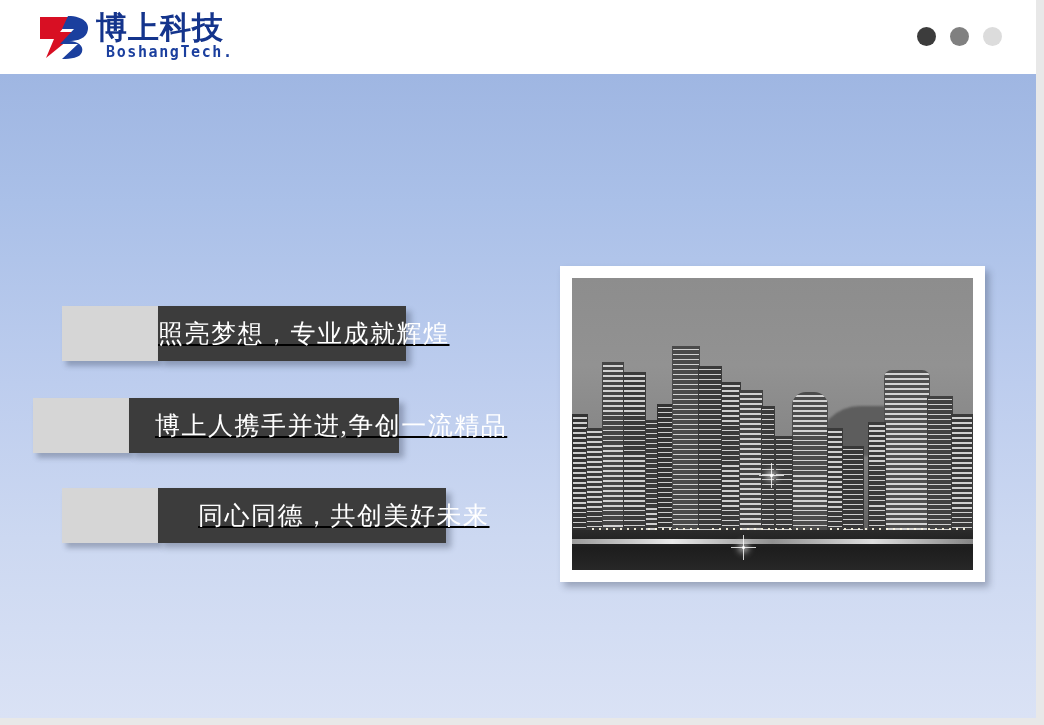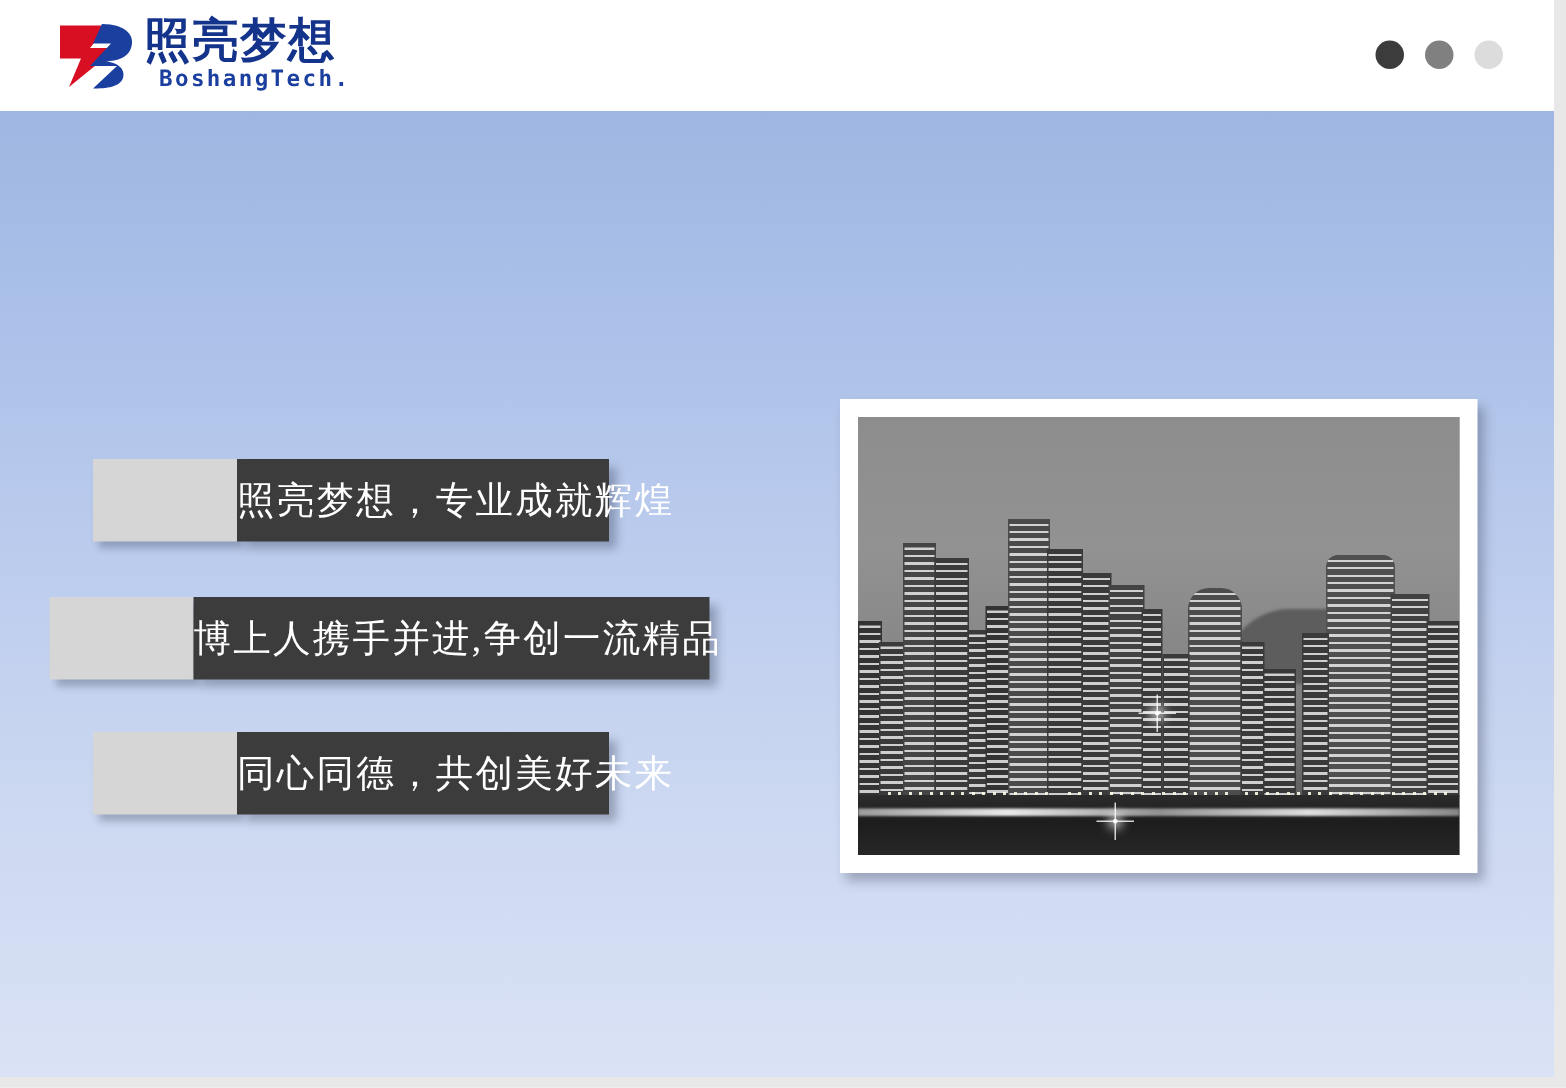--- a/index.html
+++ b/index.html
@@ -117,39 +117,40 @@
   .bar-body {
     position: absolute;
     top: 0;
     left: 96px;
     height: 55px;
     background: #3c3c3c;
     box-shadow: 5px 5px 6px rgba(40,50,70,0.33);
     z-index: 2;
     display: flex;
     align-items: center;
+    text-decoration: underline;
   }
   .bar-label {
     color: #ffffff;
     font-size: 25px;
     letter-spacing: 1.5px;
     white-space: nowrap;
     font-family: "Liberation Serif", "DejaVu Serif", serif;
     width: 100%;
     text-align: center;
     padding-right: 6px;
     box-sizing: border-box;
   }
 
   #bar-1 { left: 62px;  top: 232px; }
   #bar-1 .bar-body { width: 248px; }
   #bar-2 { left: 33px;  top: 324px; }
-  #bar-2 .bar-body { width: 344px; }
+  #bar-2 .bar-body { width: 244px; padding-left: 26px; }
   #bar-3 { left: 62px;  top: 414px; }
-  #bar-3 .bar-body { width: 248px; }
+  #bar-3 .bar-body { width: 248px; padding-left: 40px; }
 
   
   #photo-frame {
     position: absolute;
     left: 560px;
     top: 192px;
     width: 425px;
     height: 316px;
     background: #ffffff;
     box-shadow: 4px 5px 7px rgba(40,50,70,0.32);
@@ -232,21 +233,21 @@
 
 <div id="slide">
 
   <div id="header">
 
     <div id="logo">
       <svg id="logo-mark" viewBox="0 0 54 48">
         <path d="M2 4 L34 4 L22 19 L40 19 L8 45 L16 26 L2 26 Z" fill="#d80f23"></path>
         <path d="M30 3 C46 3 53 11 49 20 C46 27 36 28 31 28 C40 28 46 33 44 39 C42 45 33 46 24 46 L40 31 L22 31 L36 16 L24 16 Z" fill="#1b3f9e"></path>
       </svg>
-      <div id="logo-text-cn">照亮梦想</div>
+      <div id="logo-text-cn">博上科技</div>
       <div id="logo-text-en">BoshangTech.</div>
     </div>
 
     <div id="header-dots">
       <span class="hdot" style="background:#3c3c3c"></span>
       <span class="hdot" style="background:#808080"></span>
       <span class="hdot" style="background:#dcdcdc"></span>
     </div>
   </div>
 

